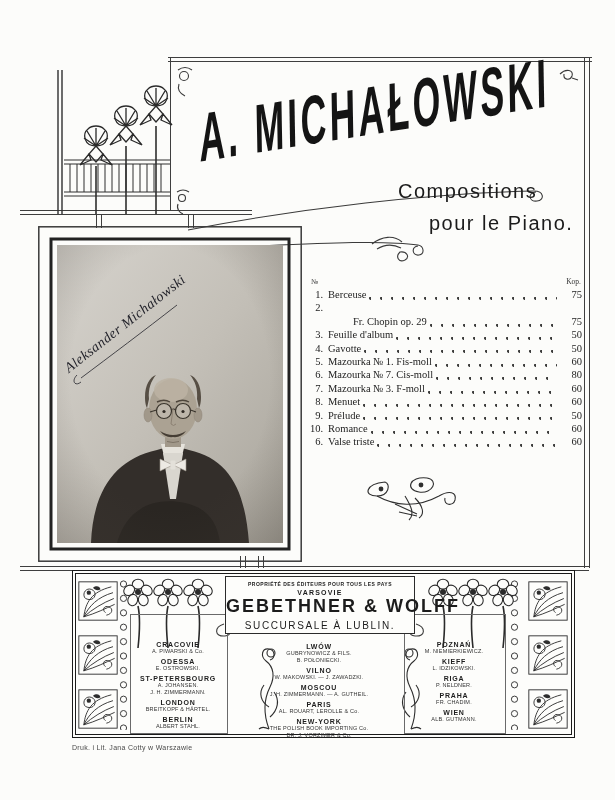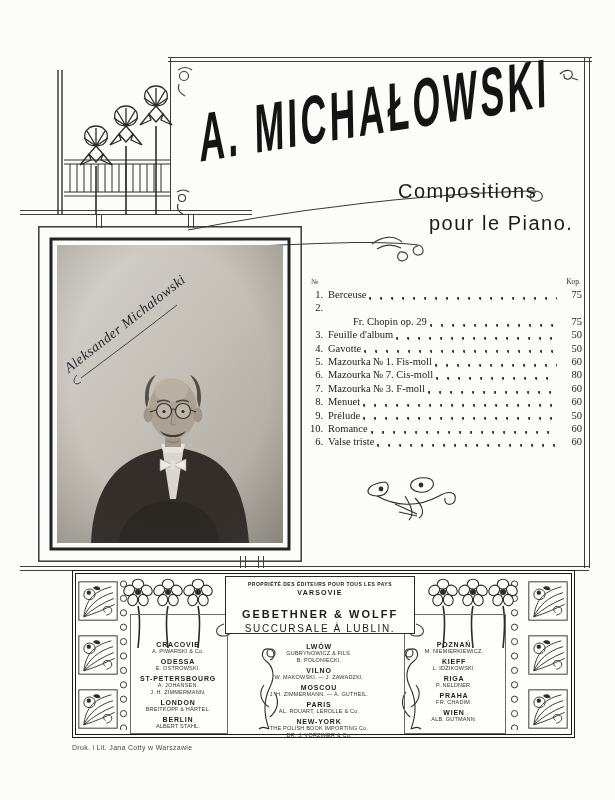--- a/index.html
+++ b/index.html
@@ -30,21 +30,21 @@
     background-size:11px 2.6px;background-repeat:repeat-x;background-position:0 8.8px;}
   .cat-price{width:22px;text-align:right;flex:none;}
 
   
   #band{position:absolute;left:72px;top:570px;width:503px;height:168px;box-sizing:border-box;
     border:4px double #1a1a1a;background:#fdfdfb;}
   #pub-box{position:absolute;left:149px;top:2px;width:190px;height:58px;box-sizing:border-box;
     border:1.5px solid #2b2b2b;background:#fdfdfb;text-align:center;z-index:3;}
   #pub-property{font-size:5px;letter-spacing:.5px;margin-top:4px;font-weight:bold;color:#222;}
   #pub-city{font-size:7px;font-weight:bold;letter-spacing:1.2px;margin-top:2px;}
-  #pub-name{font-size:11px;font-weight:bold;letter-spacing:2px;margin-top:12px;white-space:nowrap;}
+  #pub-name{font-size:18px;font-weight:bold;letter-spacing:2px;margin-top:0;white-space:nowrap;}
   #pub-branch{font-size:10px;letter-spacing:1.6px;margin-top:3px;}
   .agent-col{position:absolute;text-align:center;z-index:2;}
   #agents-left{left:56px;top:64px;width:92px;}
   #agents-center{left:158px;top:66px;width:170px;}
   #agents-right{left:330px;top:64px;width:96px;}
   .agent-city{font-size:7px;font-weight:bold;letter-spacing:.8px;margin-top:3px;color:#1d1d1d;}
   .agent-name{font-size:6px;letter-spacing:.2px;color:#343434;line-height:7px;transform:scale(.92);transform-origin:center top;white-space:nowrap;}
   .list-box{position:absolute;border:1px solid #6a6a6a;z-index:1;}
   #list-box-left{left:54px;top:40px;width:96px;height:118px;}
   #list-box-right{left:328px;top:40px;width:100px;height:118px;}

